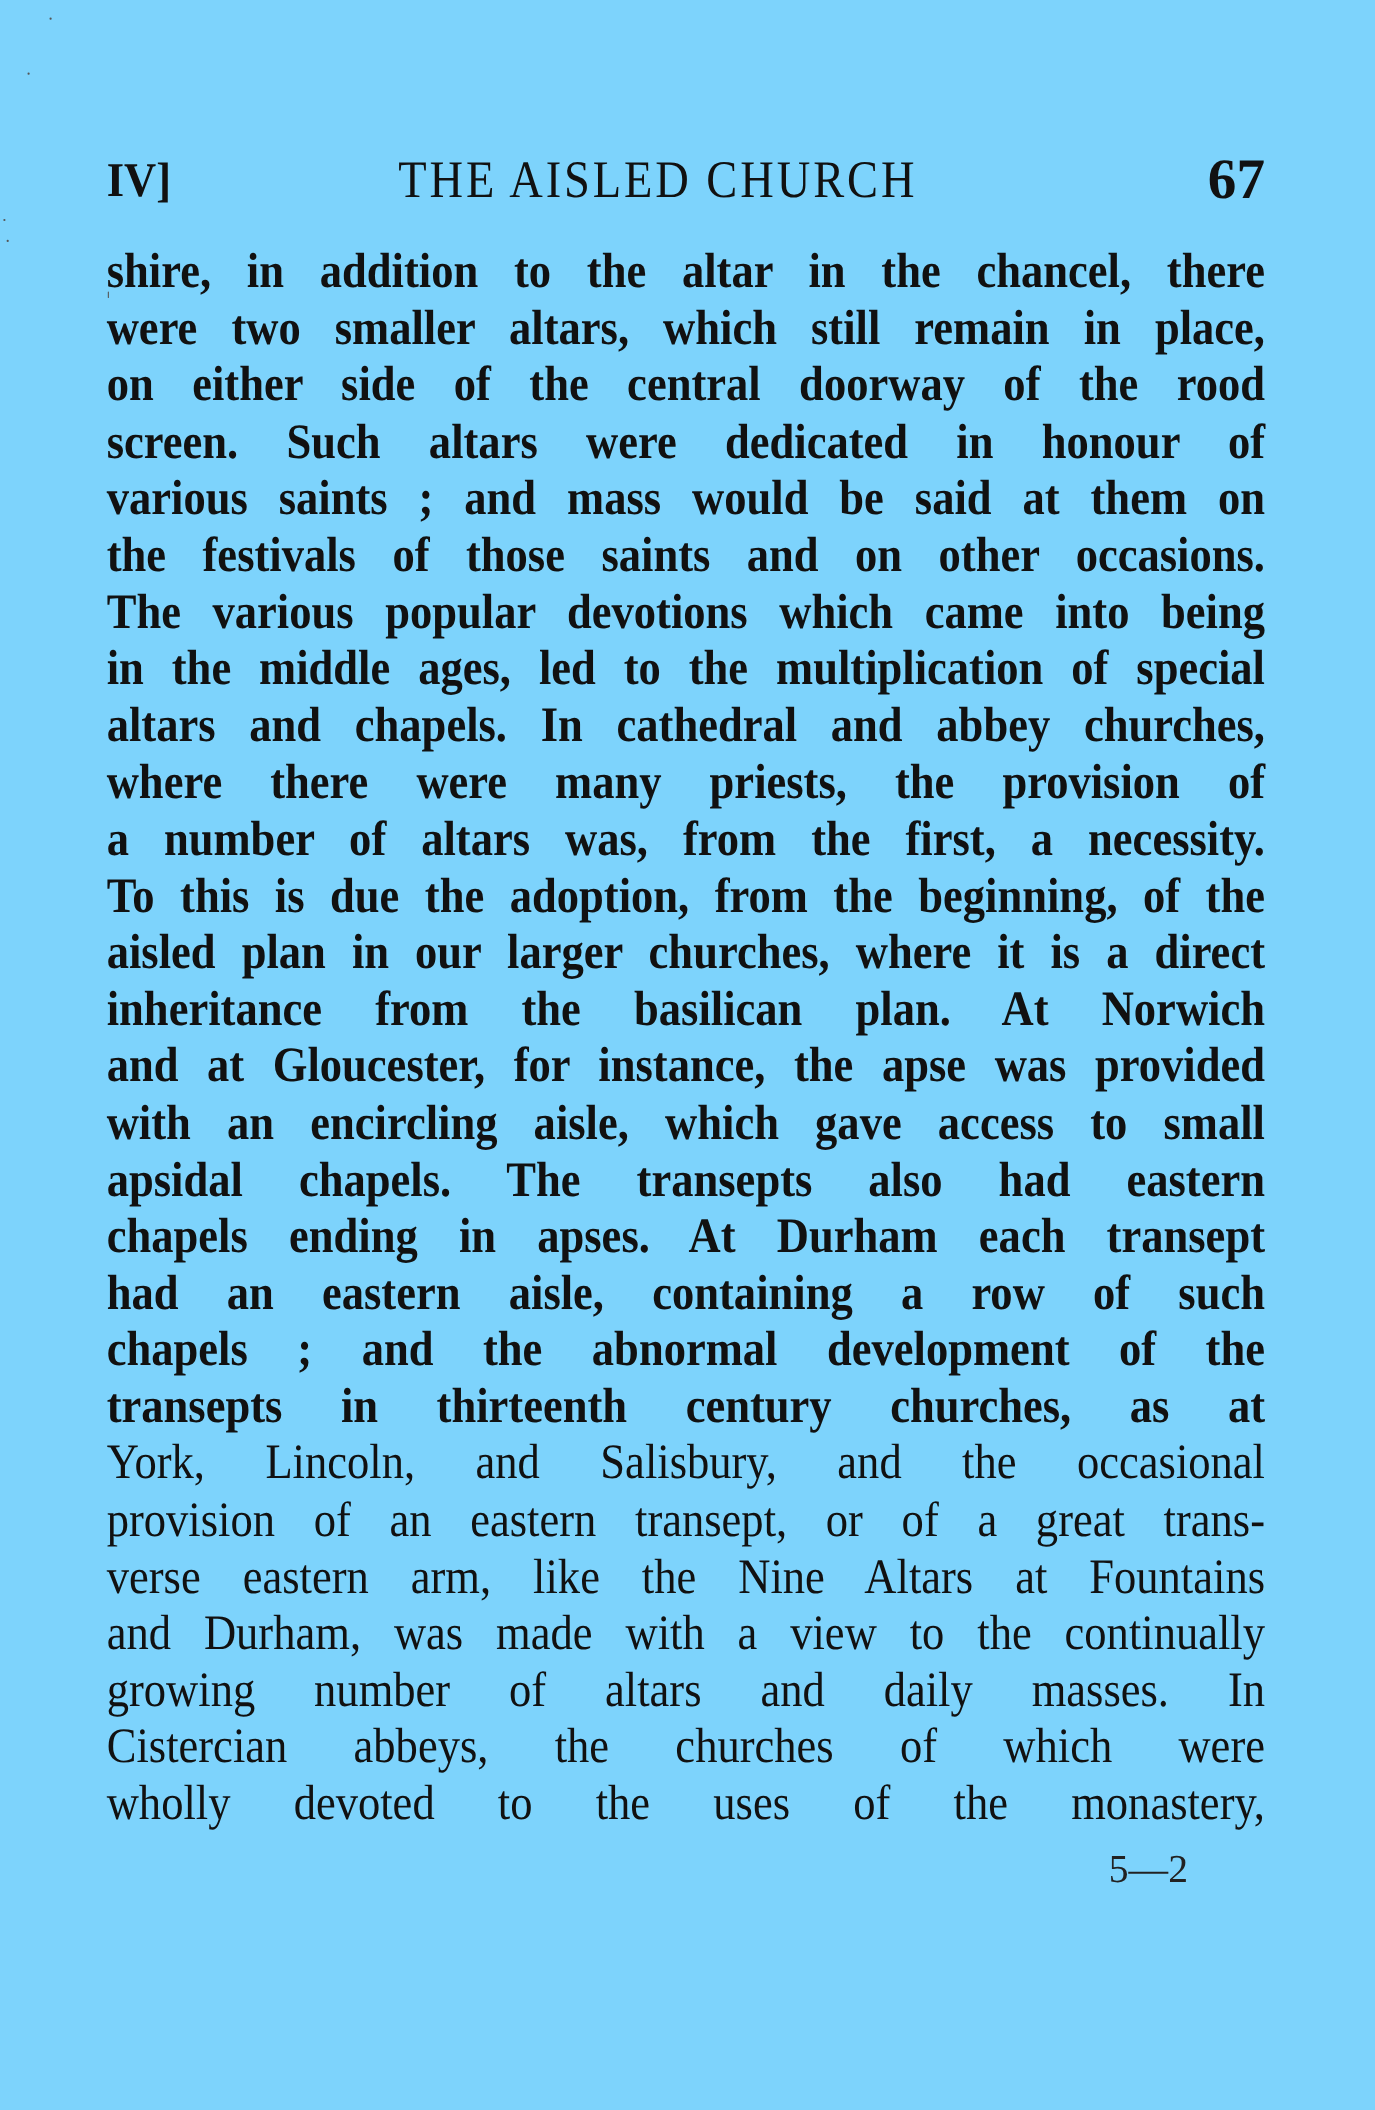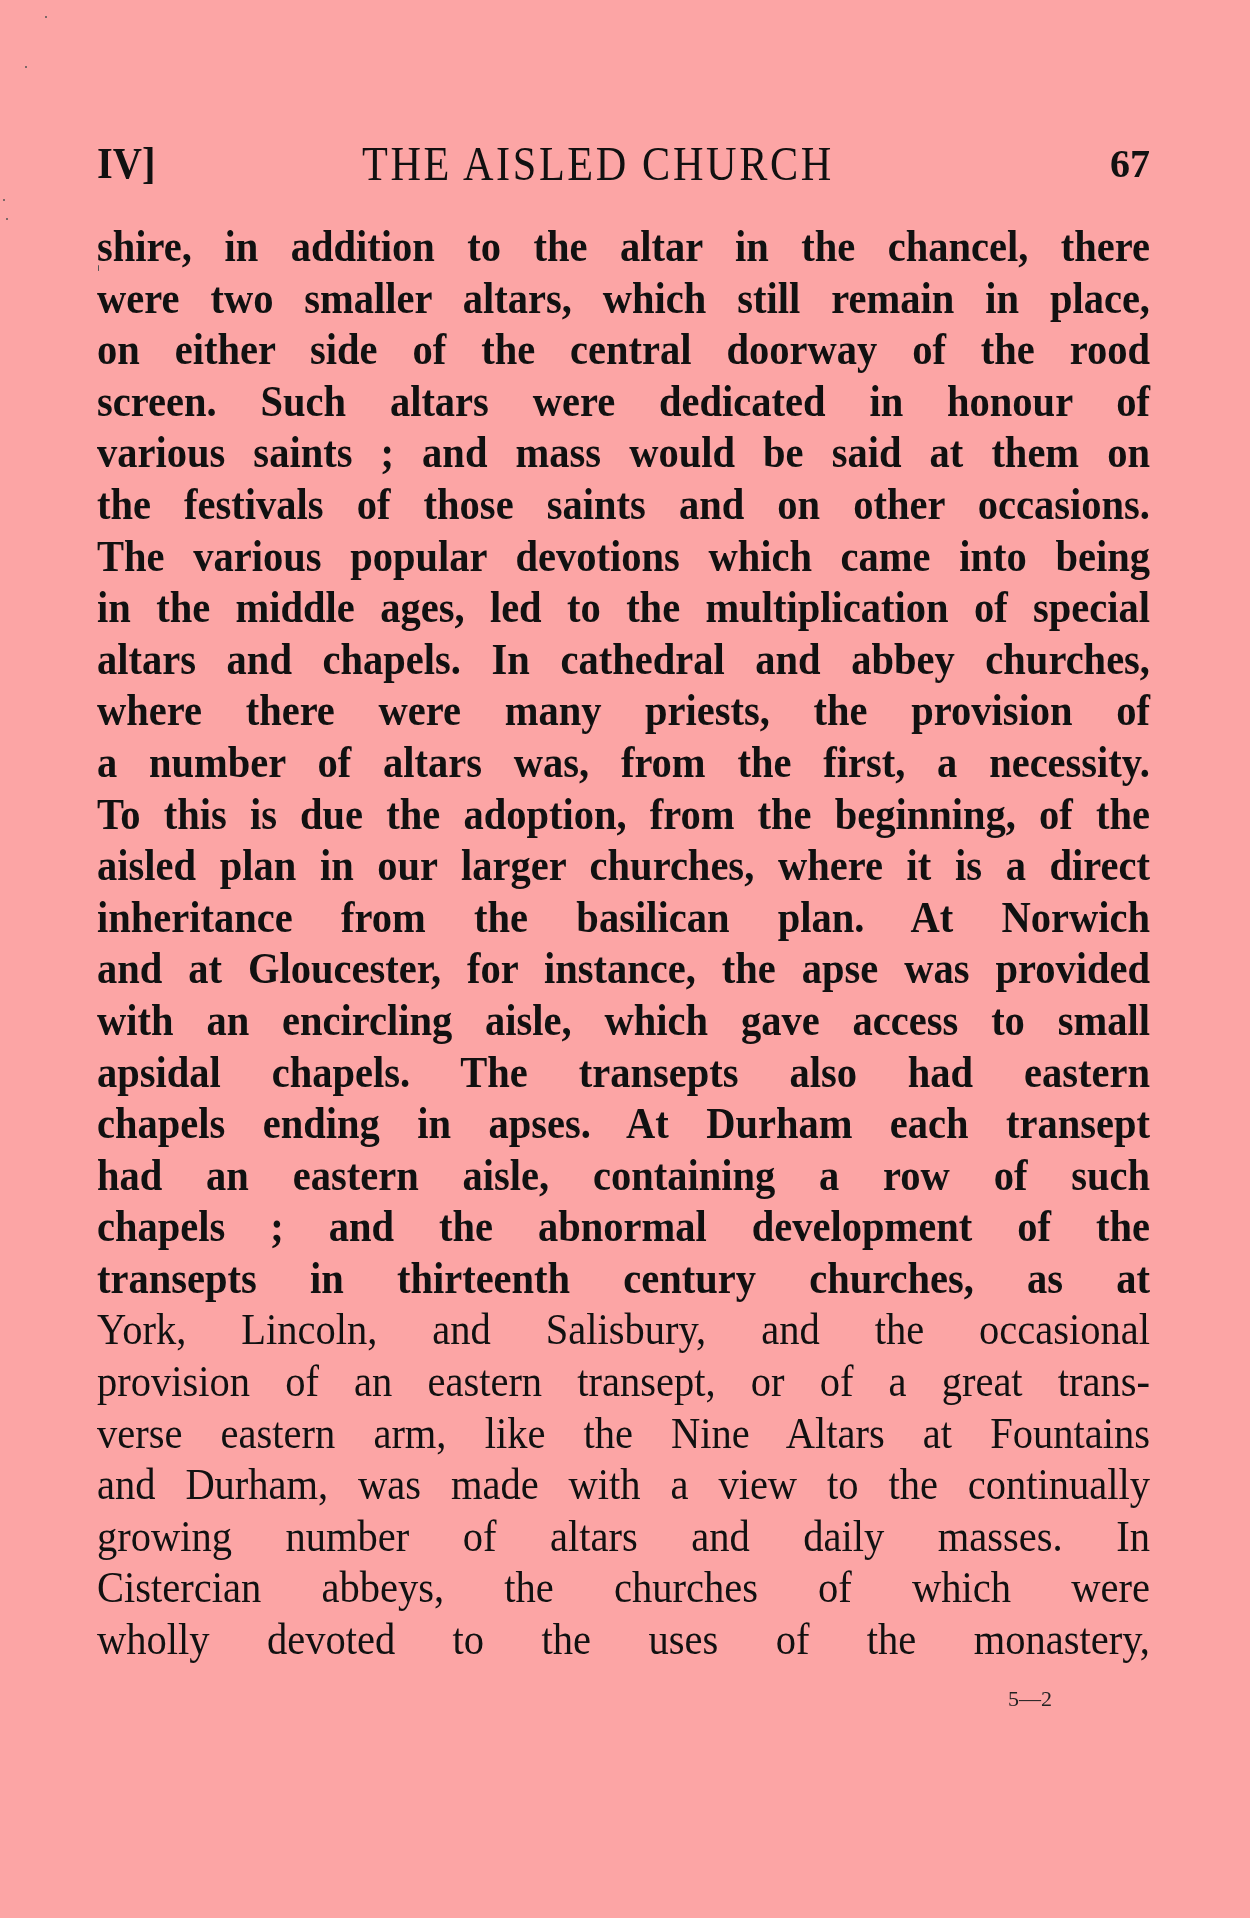--- a/index.html
+++ b/index.html
@@ -13,21 +13,21 @@
       position: relative;
       overflow: hidden;
       font-family: "Liberation Serif", "DejaVu Serif", serif;
       color: #111111;
     }
     .page {
       position: absolute;
       left: 0; top: 0;
       width: 1250px;
       height: 1918px;
-      background: #fca5a5;
+      background: #7dd3fc;
     }
     .running-head {
       position: absolute;
       top: 136px;
       left: 97px;
       width: 1053px;
       height: 56px;
     }
     .rh-chapter {
       position: absolute;
@@ -47,21 +47,21 @@
       line-height: 56px;
       letter-spacing: 3px;
       white-space: nowrap;
       transform: scaleX(0.88);
       transform-origin: left top;
     }
     .rh-folio {
       position: absolute;
       right: 0;
       top: 0;
-      font-size: 40px;
+      font-size: 52px;
       line-height: 56px;
       font-weight: bold;
     }
     .body-text {
       position: absolute;
       left: 97px;
       top: 221px;
       width: 1053px;
     }
     .line {
@@ -77,21 +77,21 @@
       transform-origin: left top;
       overflow: visible;
     }
     .line.bold-ish {
       font-weight: bold;
     }
     .signature {
       position: absolute;
       left: 1008px;
       top: 1684px;
-      font-size: 22px;
+      font-size: 36px;
       line-height: 30px;
       color: #222222;
       white-space: nowrap;
     }
     .speck {
       position: absolute;
       width: 2px;
       height: 2px;
       background: #555;
       border-radius: 1px;

